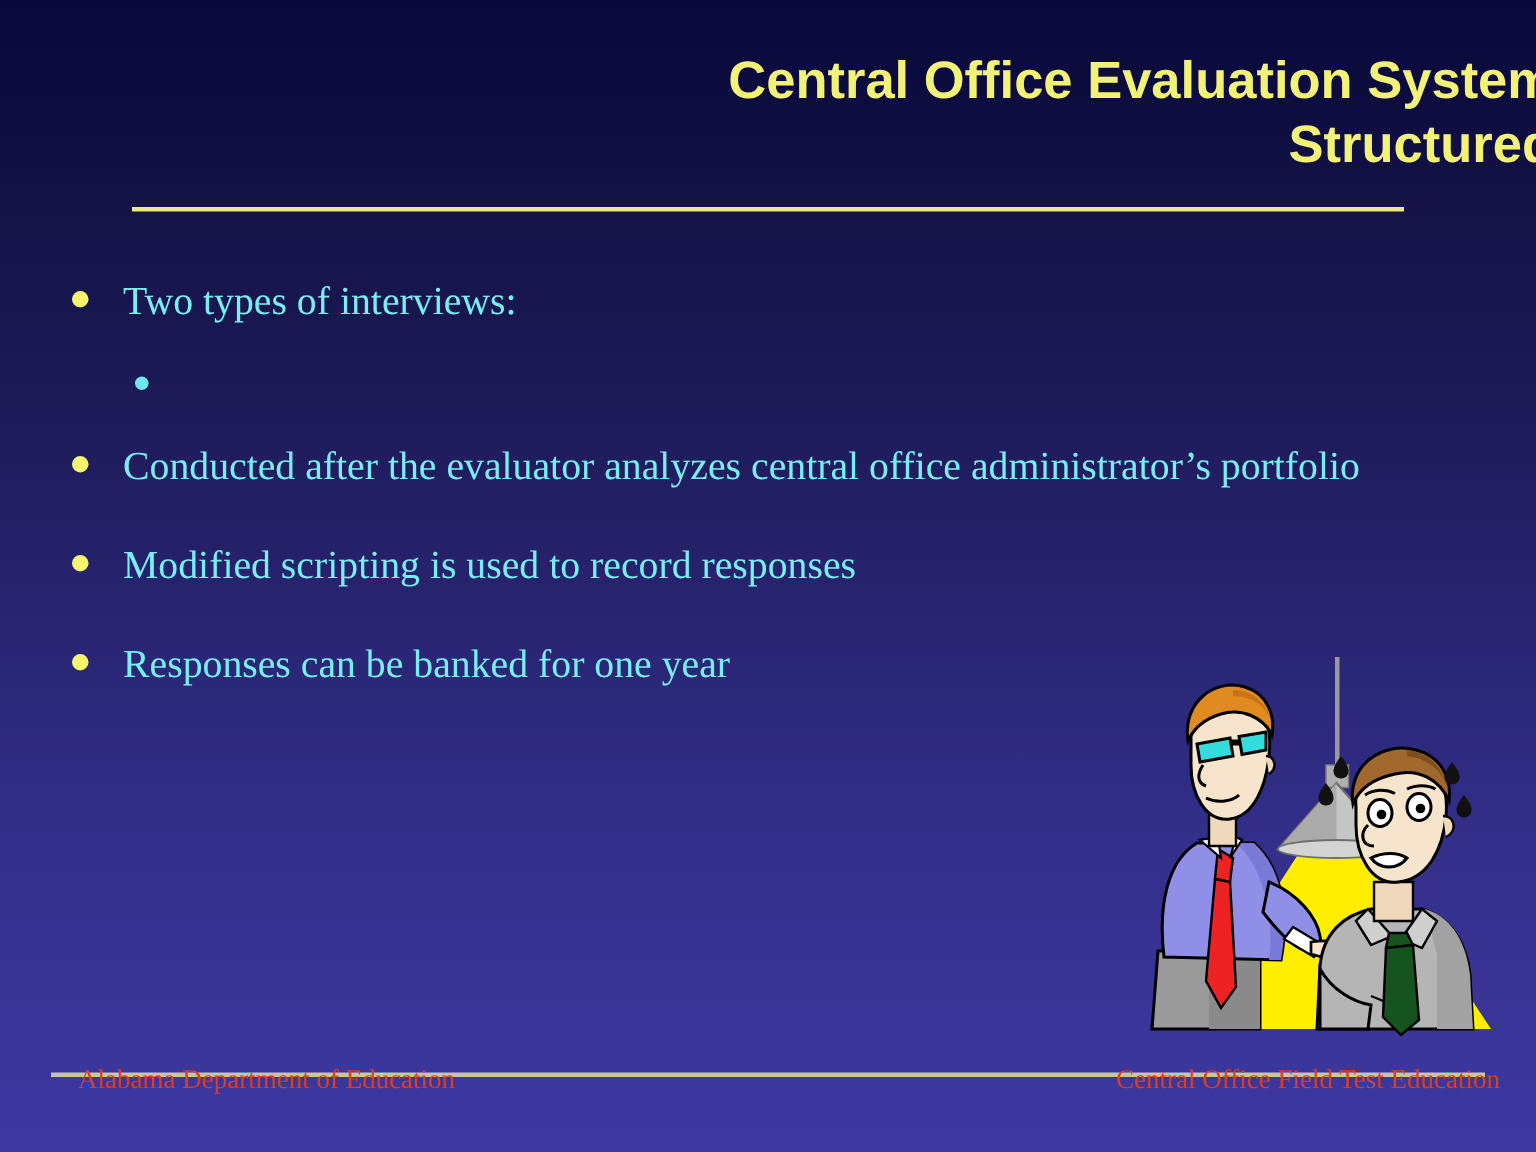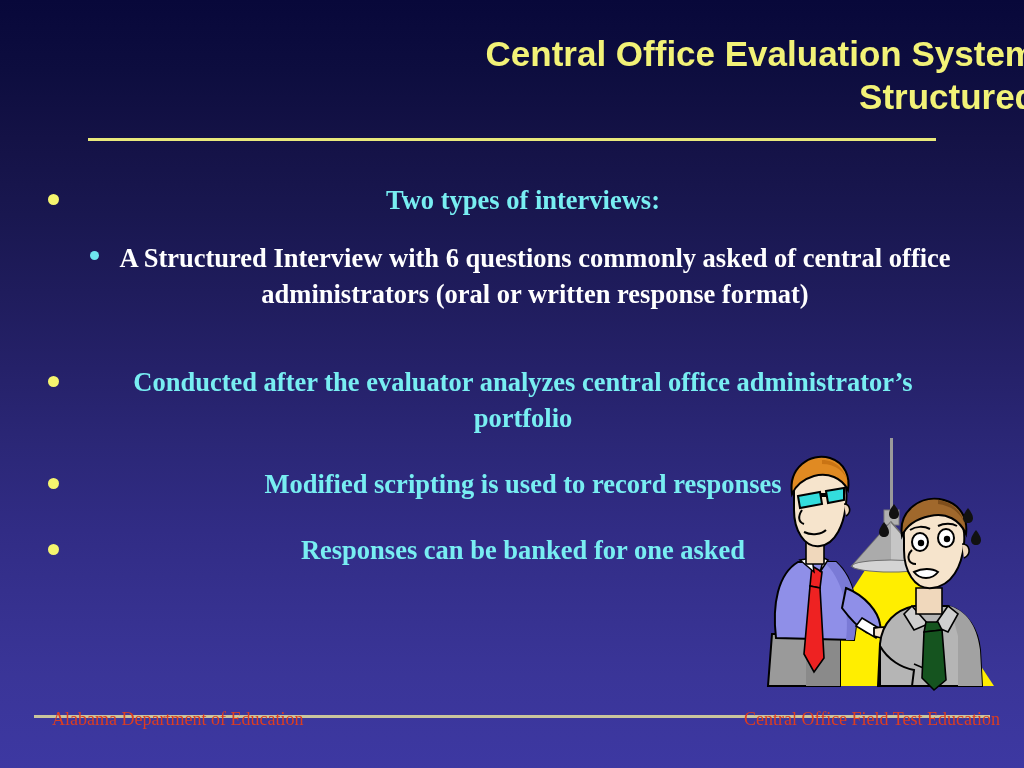--- a/index.html
+++ b/index.html
@@ -88,25 +88,24 @@
   }
   .dot2 {
     left: 90px;
     top: 11px;
     width: 9px;
     height: 9px;
     background: #6ee6ee;
   }
   .txt {
     font-family: "Liberation Serif", "DejaVu Serif", serif;
-    font-weight: bold;
+    font-weight: normal;
     font-size: 26.5px;
     line-height: 36px;
     display: block;
-    text-align: center;
   }
   .cyan { color: #78eef2; }
   .white { color: #ffffff; }
 
   .gap-sm { height: 8px; }
   .gap-md { height: 16px; }
   .gap-lg { height: 22px; }
 
   
   #footer-rule {
@@ -154,21 +153,20 @@
 
     <div class="bullet-row lvl1">
       <span class="dot dot1"></span>
       <span class="txt cyan">Two types of interviews:</span>
     </div>
 
     <div class="gap-sm"></div>
 
     <div class="bullet-row lvl2">
       <span class="dot dot2"></span>
-      <span class="txt white">A Structured Interview with 6 questions commonly asked of central office administrators (oral or written response format)</span>
     </div>
 
     <div class="gap-md"></div>
 
 
     <div class="gap-lg"></div>
 
     <div class="bullet-row lvl1">
       <span class="dot dot1"></span>
       <span class="txt cyan">Conducted after the evaluator analyzes central office administrator’s portfolio</span>
@@ -178,21 +176,21 @@
 
     <div class="bullet-row lvl1">
       <span class="dot dot1"></span>
       <span class="txt cyan">Modified scripting is used to record responses</span>
     </div>
 
     <div class="gap-md"></div>
 
     <div class="bullet-row lvl1">
       <span class="dot dot1"></span>
-      <span class="txt cyan">Responses can be banked for one asked</span>
+      <span class="txt cyan">Responses can be banked for one year</span>
     </div>
 
   </div>
 
   <div id="clipart">
     <svg width="248" height="258" viewBox="0 0 248 258" xmlns="http://www.w3.org/2000/svg">
 
       <rect x="128" y="0" width="3" height="78" fill="#9a9a9a"></rect>
 
       <rect x="122" y="72" width="15" height="15" fill="#b0b0b0" stroke="#7d7d7d" stroke-width="1"></rect>

